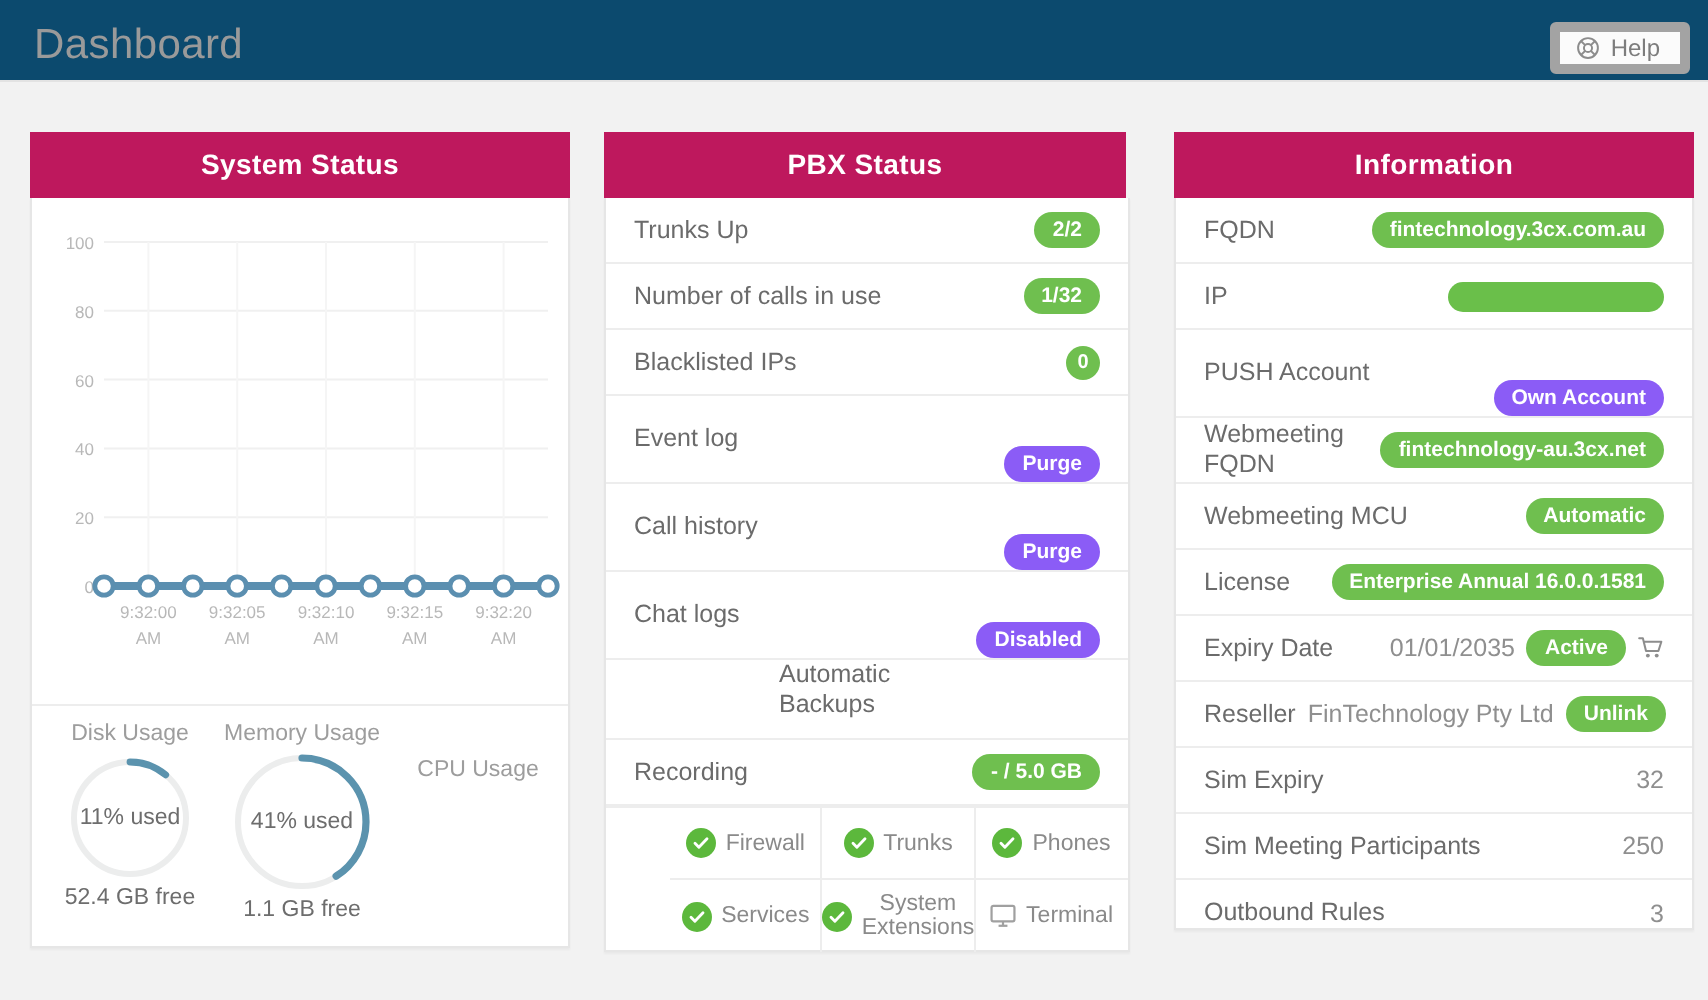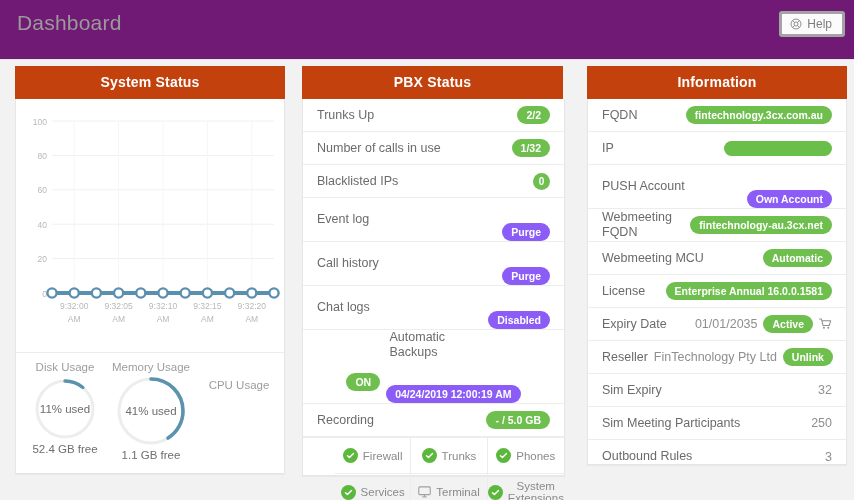--- a/index.html
+++ b/index.html
@@ -5,42 +5,42 @@
   * { box-sizing: border-box; margin: 0; padding: 0; }
   html, body {
     width: 854px; height: 500px;
     background: #f2f2f2;
     font-family: "Liberation Sans", sans-serif;
     overflow: hidden;
   }
 
   
   #topbar {
-    position: absolute; left: 0; top: 0; width: 854px; height: 60px;
-    background: #701a75;
+    position: absolute; left: 0; top: 0; width: 854px; height: 41px;
+    background: #0c4a6e;
     border-bottom: 1px solid #e3e3e3;
   }
   #page-title {
     position: absolute; left: 17px; top: 11px;
     font-size: 21px; color: #9a9a9a; font-weight: 400; letter-spacing: .2px;
   }
   #help-button {
     position: absolute; right: 9px; top: 11px;
     height: 26px; padding: 0 10px 0 8px;
-    background: #fbfbfb; border: 3px solid #a3a3a3; border-radius: 3px;
+    background: #fbfbfb; border: 5px solid #a3a3a3; border-radius: 3px;
     display: flex; align-items: center; gap: 5px;
     font-size: 12px; color: #7d7d7d; cursor: pointer; margin-left: 16px;
   }
   #help-button .lifebuoy { width: 12px; height: 12px; display:block; }
 
   
   .panel { position: absolute; background: #fff; border: 1px solid #e6e6e6;
            border-top: none; box-shadow: 0 1px 1px rgba(0,0,0,.04); }
   .panel-head {
-    position: absolute; background: #c2410c; color: #fff;
+    position: absolute; background: #be185d; color: #fff;
     font-size: 14px; font-weight: 700; text-align: center;
     line-height: 33px; letter-spacing: .2px;
   }
 
   #panel-system-head { left: 15px;  top: 66px; width: 270px; height: 33px; }
   #panel-system      { left: 15px;  top: 99px; width: 270px; height: 375px; }
   #panel-pbx-head    { left: 302px; top: 66px; width: 261px; height: 33px; }
   #panel-pbx         { left: 302px; top: 99px; width: 263px; height: 377px; }
   #panel-info-head   { left: 587px; top: 66px; width: 260px; height: 33px; }
   #panel-info        { left: 587px; top: 99px; width: 260px; height: 366px; }
@@ -242,24 +242,20 @@
   </div>
   <div class="row">
     <span class="label">Chat logs</span>
     <span class="val">
         <span class="badge badge-dark">Disabled</span>
       </span>
   </div>
 
   <div class="row row-tall">
     <span class="label" style="max-width:88px;">Automatic Backups</span>
-    <span class="val">
-      <span class="badge badge-green">ON</span>
-      <span class="badge badge-dark">04/24/2019 12:00:19 AM</span>
-    </span>
   </div>
 
   <div class="row">
     <span class="label">Recording</span>
     <span class="val">
         <span class="badge badge-green">- / 5.0 GB</span>
       </span>
   </div>
 
   <div id="service-grid">
@@ -287,38 +283,38 @@
         </span>
       <span>Phones</span>
     </div>
     <div class="svc">
       <span class="check">
           <svg viewBox="0 0 12 12">
             <path d="M2 6.2 L4.6 8.8 L10 3.2" fill="none" stroke="#fff" stroke-width="1.9" stroke-linecap="round" stroke-linejoin="round"></path>
           </svg>
         </span>
       <span>Services</span>
+    </div>
+    <div class="svc">
+      <span class="check">
+          <svg viewBox="0 0 12 12">
+            <path d="M2 6.2 L4.6 8.8 L10 3.2" fill="none" stroke="#fff" stroke-width="1.9" stroke-linecap="round" stroke-linejoin="round"></path>
+          </svg>
+        </span>
+      <span>System Extensions</span>
     </div>
     <div class="svc">
       <span>
         <svg class="monitor" viewBox="0 0 14 13">
           <rect x="0.8" y="1" width="12.4" height="8.4" rx="1" fill="none" stroke="#a0a0a0" stroke-width="1.2"></rect>
           <line x1="4.6" y1="11.8" x2="9.4" y2="11.8" stroke="#a0a0a0" stroke-width="1.2"></line>
           <line x1="7" y1="9.4" x2="7" y2="11.8" stroke="#a0a0a0" stroke-width="1.2"></line>
         </svg>
       </span>
       <span>Terminal</span>
-    </div>
-    <div class="svc">
-      <span class="check">
-          <svg viewBox="0 0 12 12">
-            <path d="M2 6.2 L4.6 8.8 L10 3.2" fill="none" stroke="#fff" stroke-width="1.9" stroke-linecap="round" stroke-linejoin="round"></path>
-          </svg>
-        </span>
-      <span>System Extensions</span>
     </div>
   </div>
 </div>
 
 <div class="panel-head" id="panel-info-head">Information</div>
 <div class="panel" id="panel-info">
 
   <div class="row">
     <span class="label">FQDN</span>
     <span class="val">

